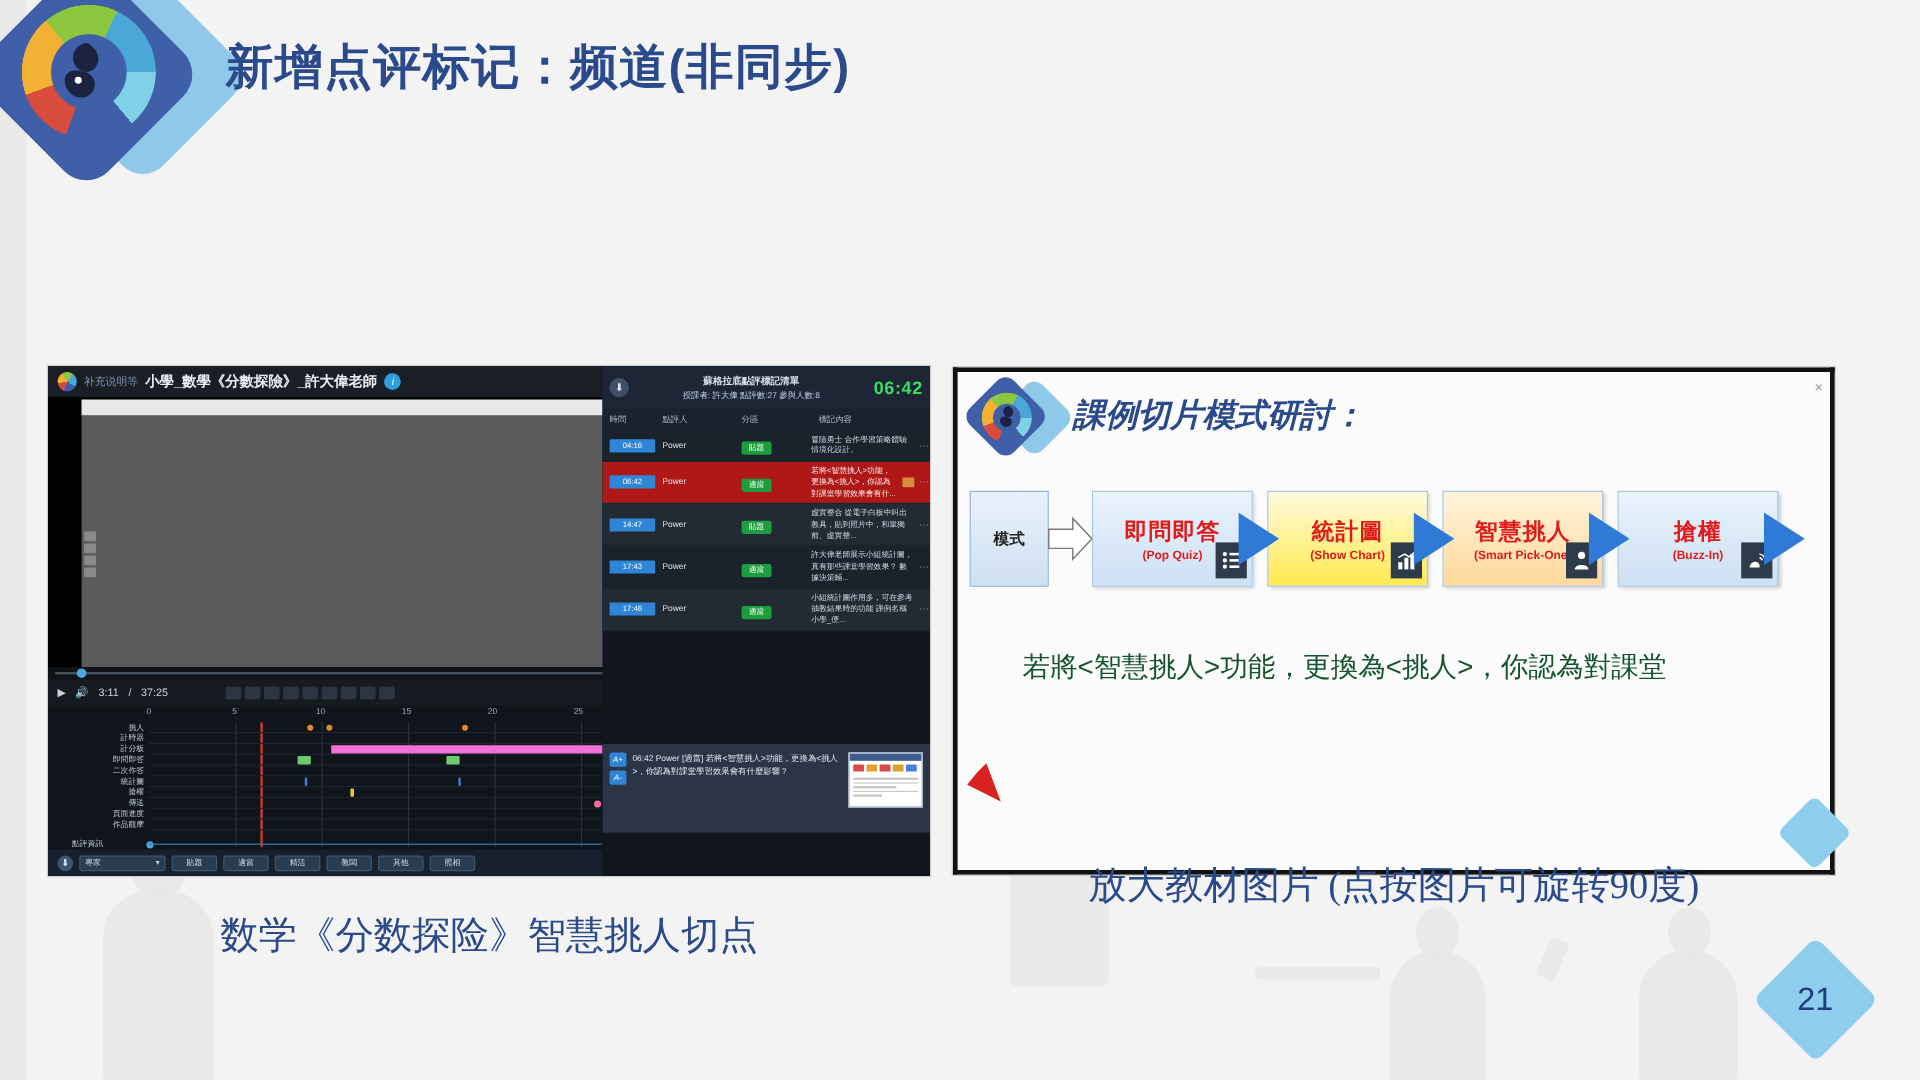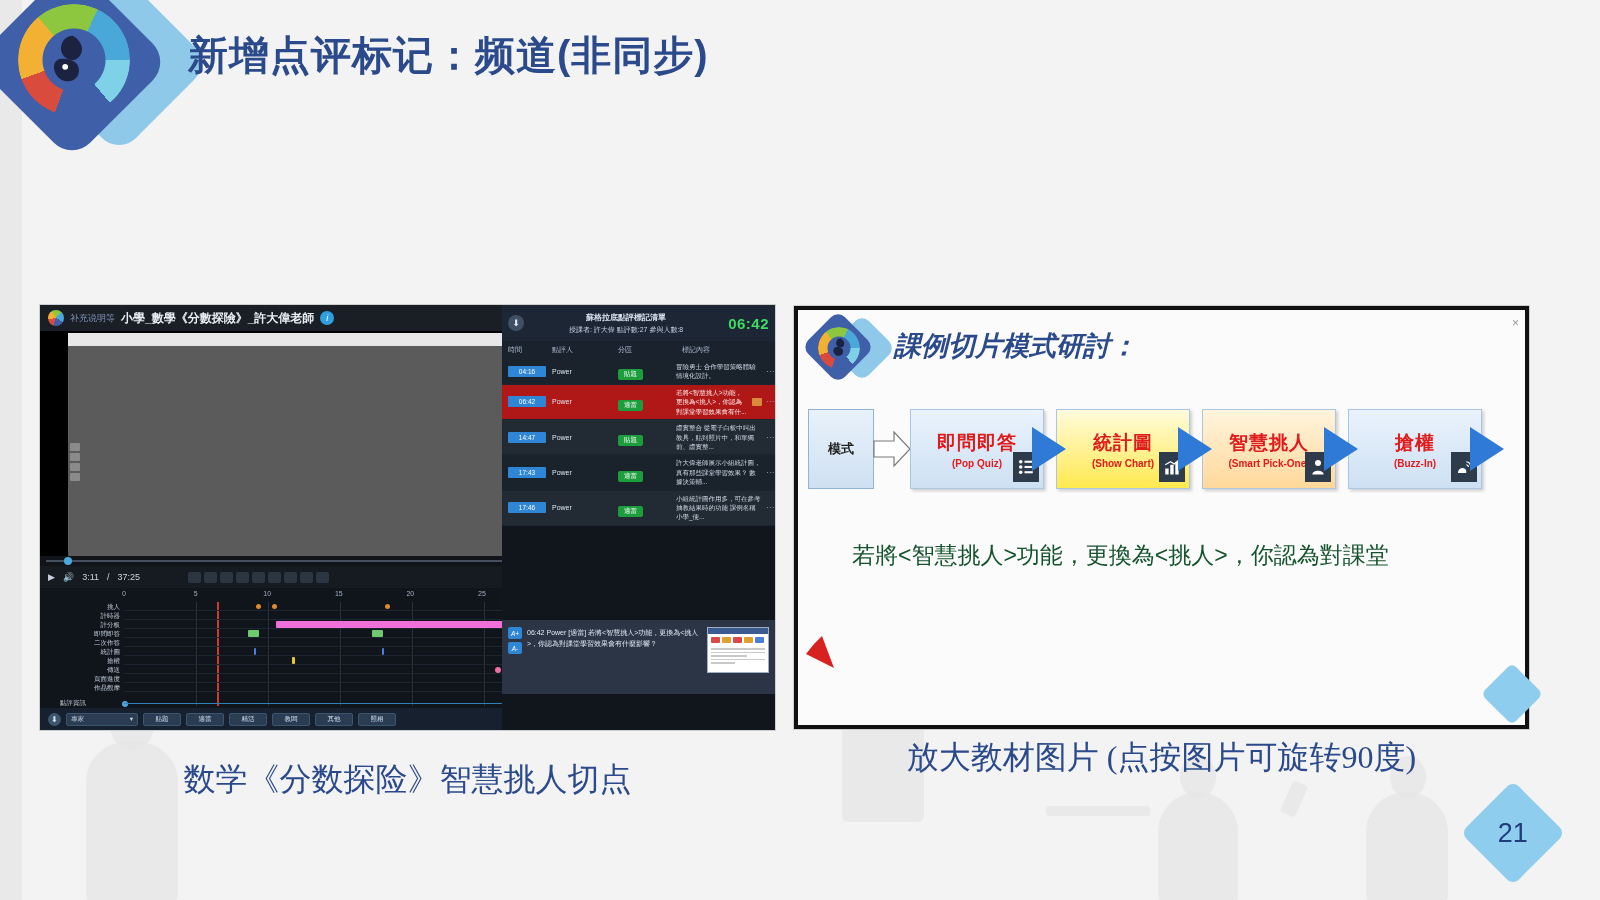--- a/index.html
+++ b/index.html
@@ -337,21 +337,21 @@
   .connector{
     position:absolute; left:770px; top:612px; width:70px; height:70px; z-index:5;
   }
 
   
   .cap-left{
     position:absolute; left:40px; top:758px; width:735px; text-align:center;
     font-size:32px; color:#2b4a8b; font-family:"Liberation Serif", serif;
   }
   .cap-right{
-    position:absolute; left:793px; top:736px; width:737px; text-align:center;
+    position:absolute; left:793px; top:716px; width:737px; text-align:center;
     font-size:32px; color:#2b4a8b; font-family:"Liberation Serif", serif;
   }
 
   
   .pagenum{
     position:absolute; right:50px; bottom:30px; width:74px; height:74px;
     background:#8ecdee; transform:rotate(45deg); border-radius:8px;
     display:flex; align-items:center; justify-content:center;
   }
   .pagenum span{transform:rotate(-45deg);font-size:27px;color:#1f3d7a;}

